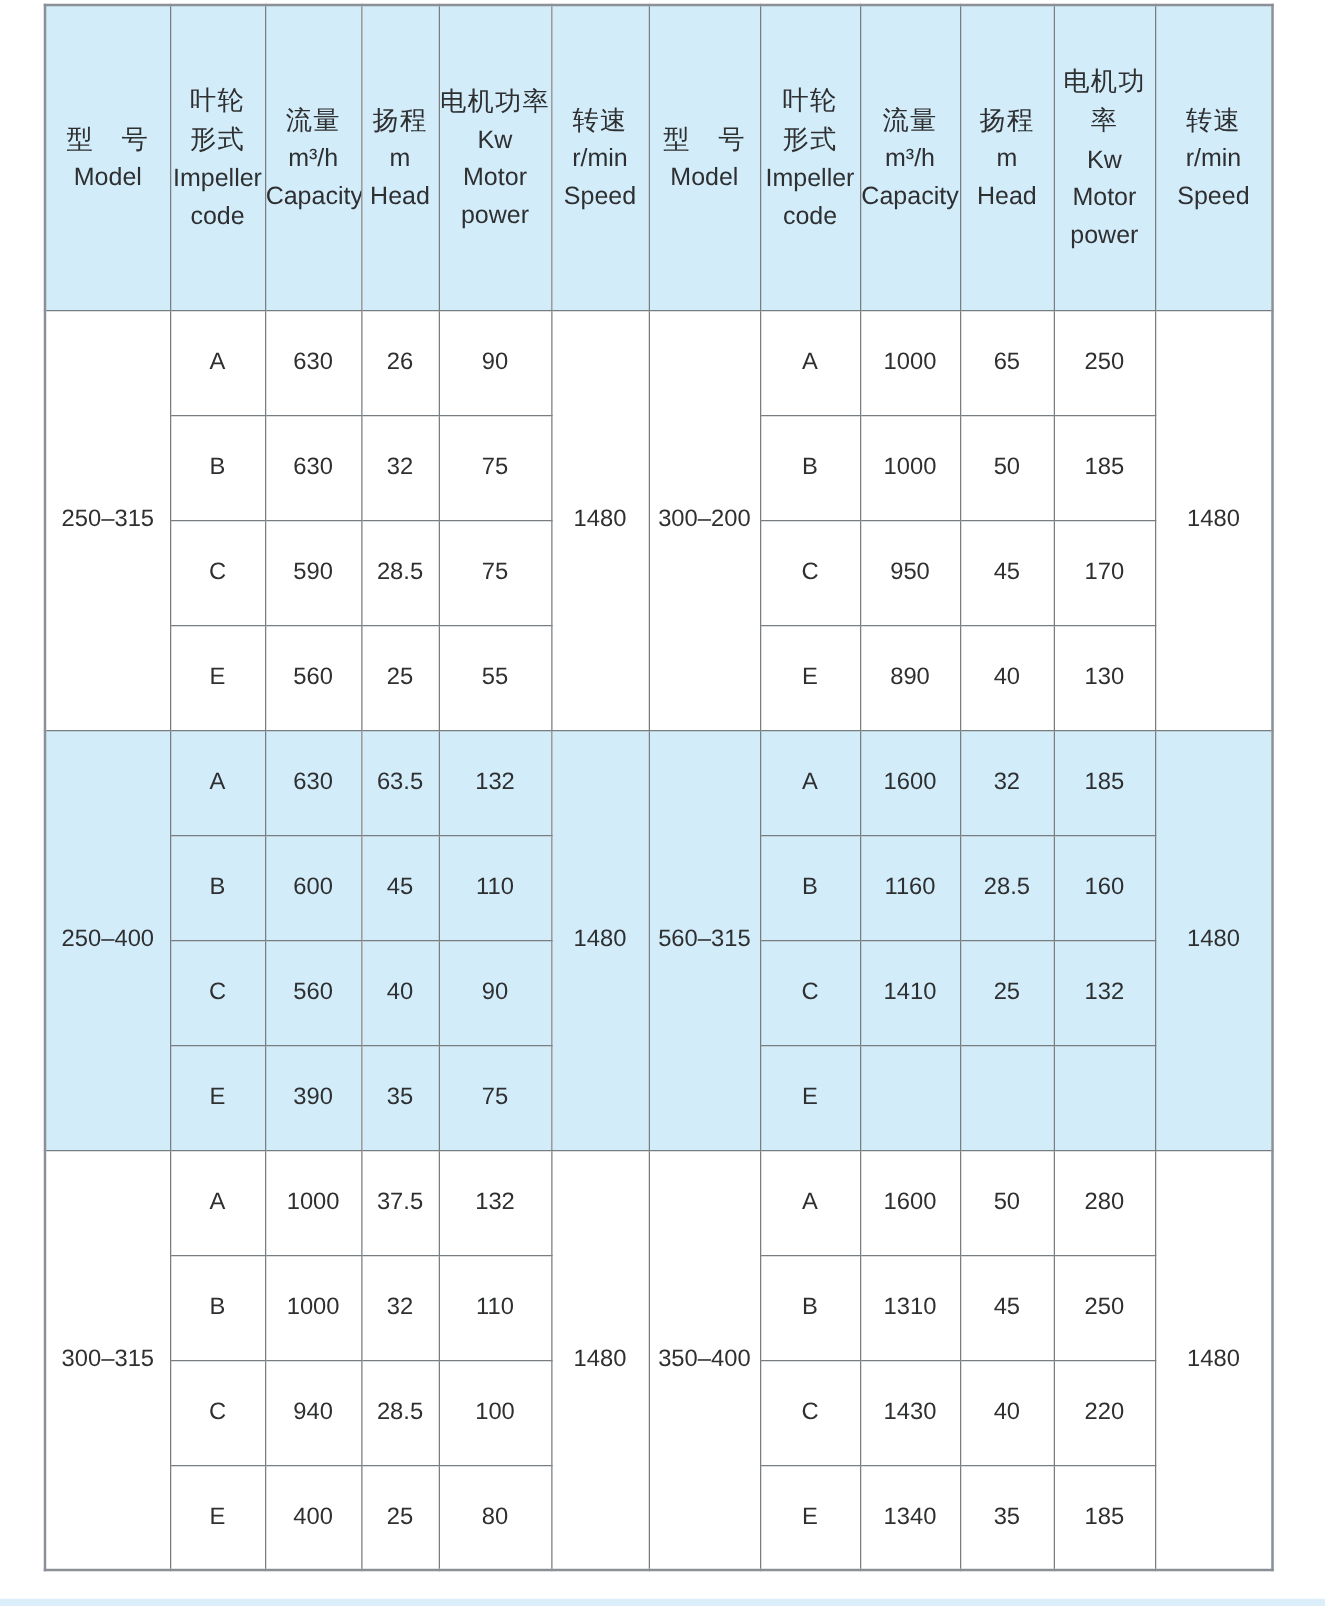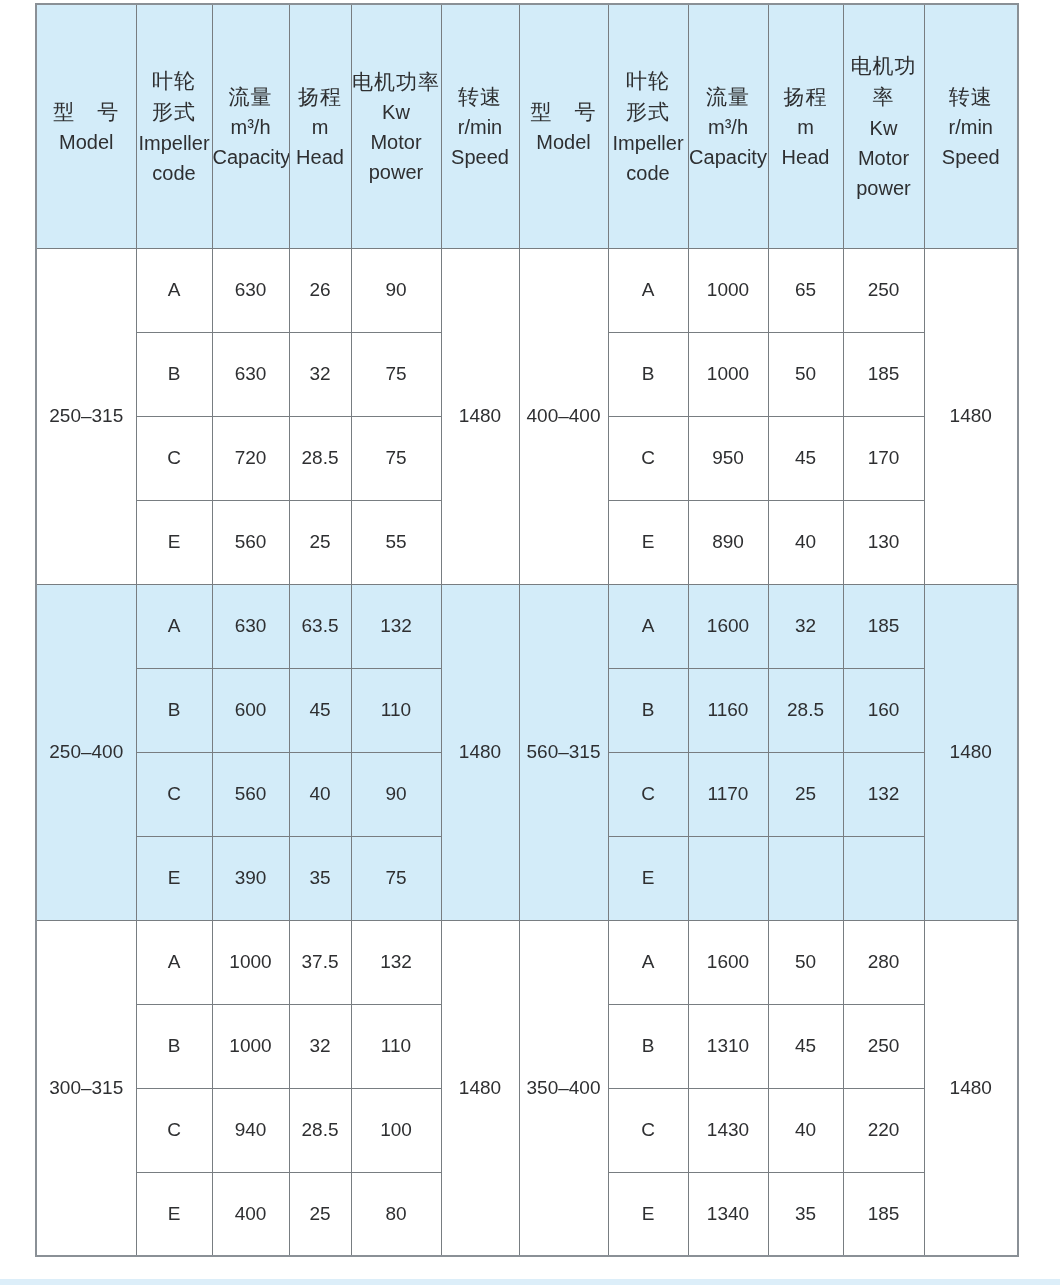--- a/index.html
+++ b/index.html
@@ -134,40 +134,40 @@
       </tr>
     </thead>
     <tbody>
         <tr>
           <td rowspan="4">250–315</td>
           <td>A</td>
           <td>630</td>
           <td>26</td>
           <td>90</td>
           <td rowspan="4">1480</td>
-          <td rowspan="4">400–400</td>
+          <td rowspan="4">300–200</td>
           <td>A</td>
           <td>1000</td>
           <td>65</td>
           <td>250</td>
           <td rowspan="4">1480</td>
         </tr>
         <tr>
           <td>B</td>
           <td>630</td>
           <td>32</td>
           <td>75</td>
           <td>B</td>
           <td>1000</td>
           <td>50</td>
           <td>185</td>
         </tr>
         <tr>
           <td>C</td>
-          <td>720</td>
+          <td>590</td>
           <td>28.5</td>
           <td>75</td>
           <td>C</td>
           <td>950</td>
           <td>45</td>
           <td>170</td>
         </tr>
         <tr>
           <td>E</td>
           <td>560</td>
@@ -201,21 +201,21 @@
           <td>1160</td>
           <td>28.5</td>
           <td>160</td>
         </tr>
         <tr class="hl">
           <td>C</td>
           <td>560</td>
           <td>40</td>
           <td>90</td>
           <td>C</td>
-          <td>1170</td>
+          <td>1410</td>
           <td>25</td>
           <td>132</td>
         </tr>
         <tr class="hl">
           <td>E</td>
           <td>390</td>
           <td>35</td>
           <td>75</td>
           <td>E</td>
           <td></td>

